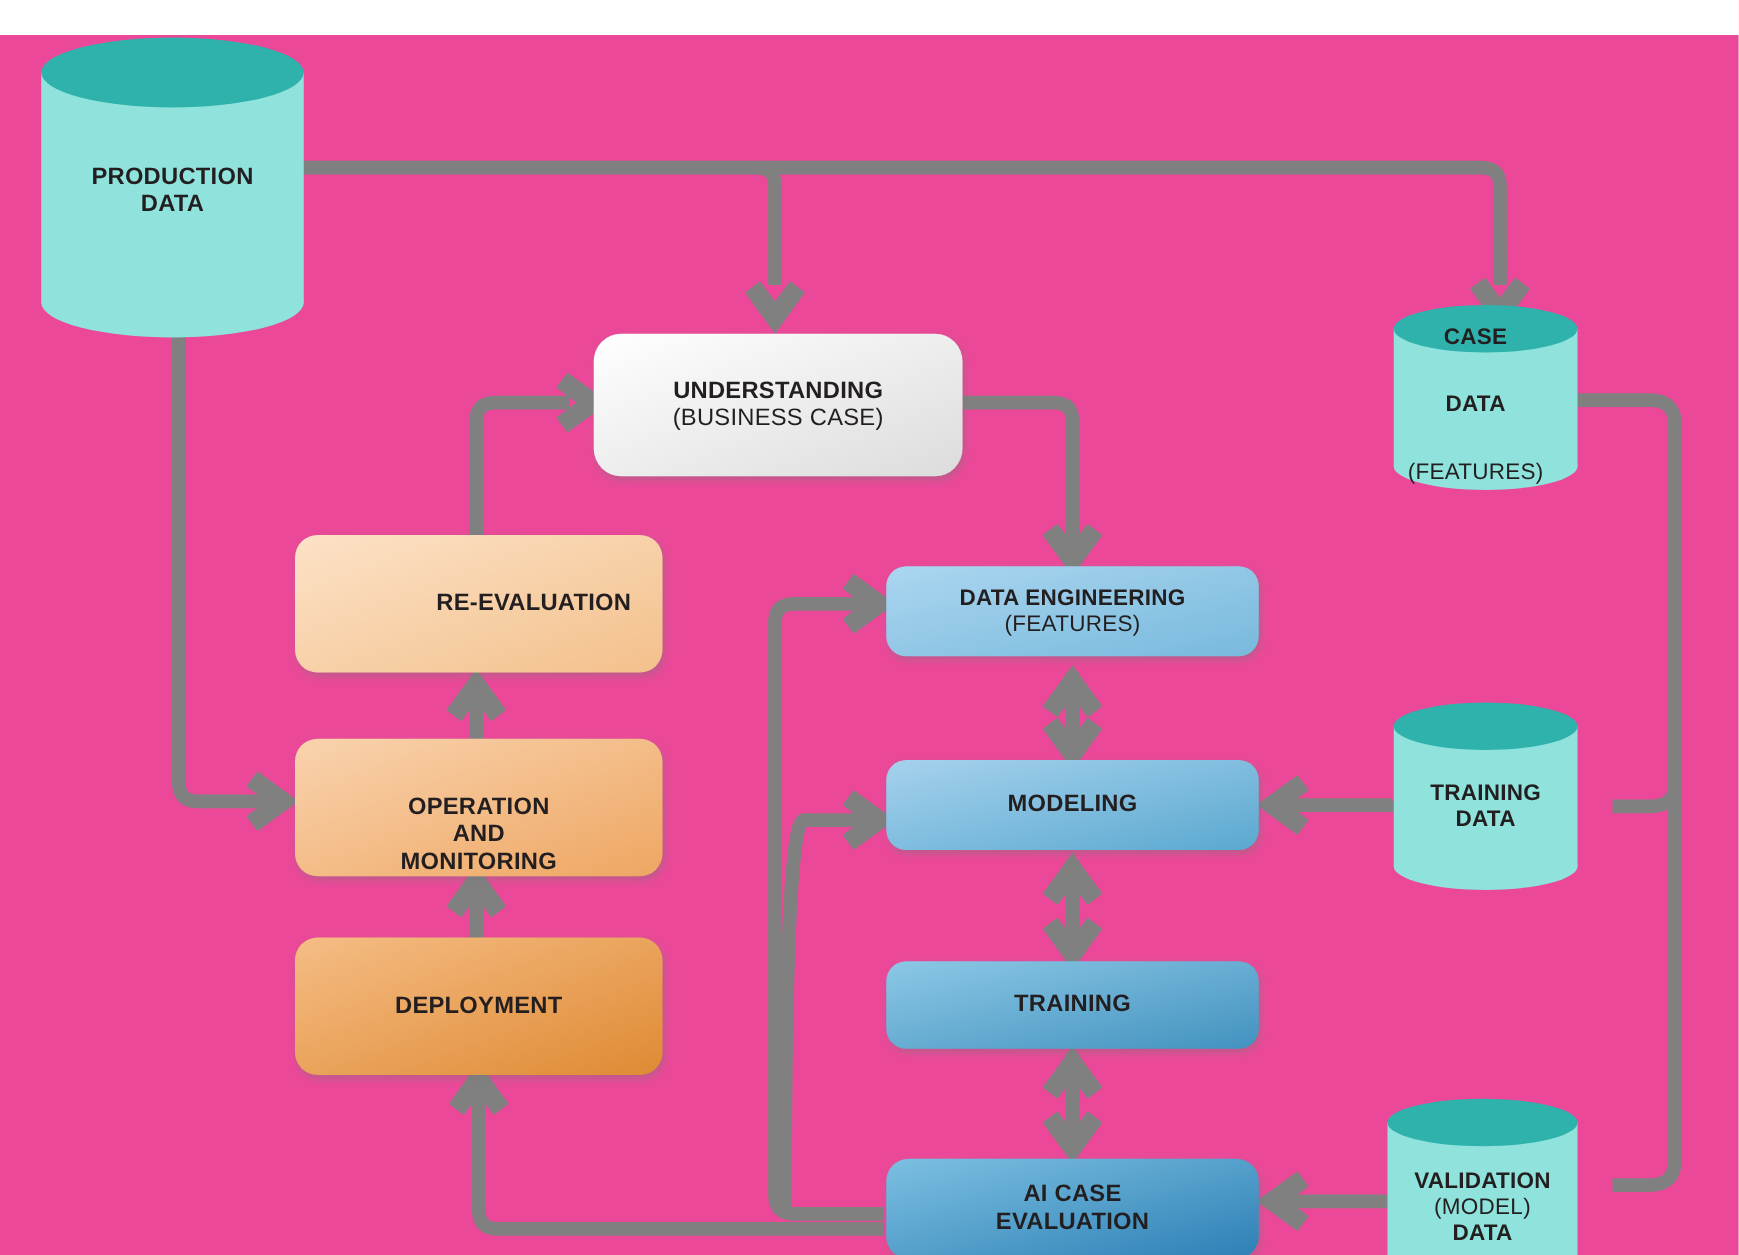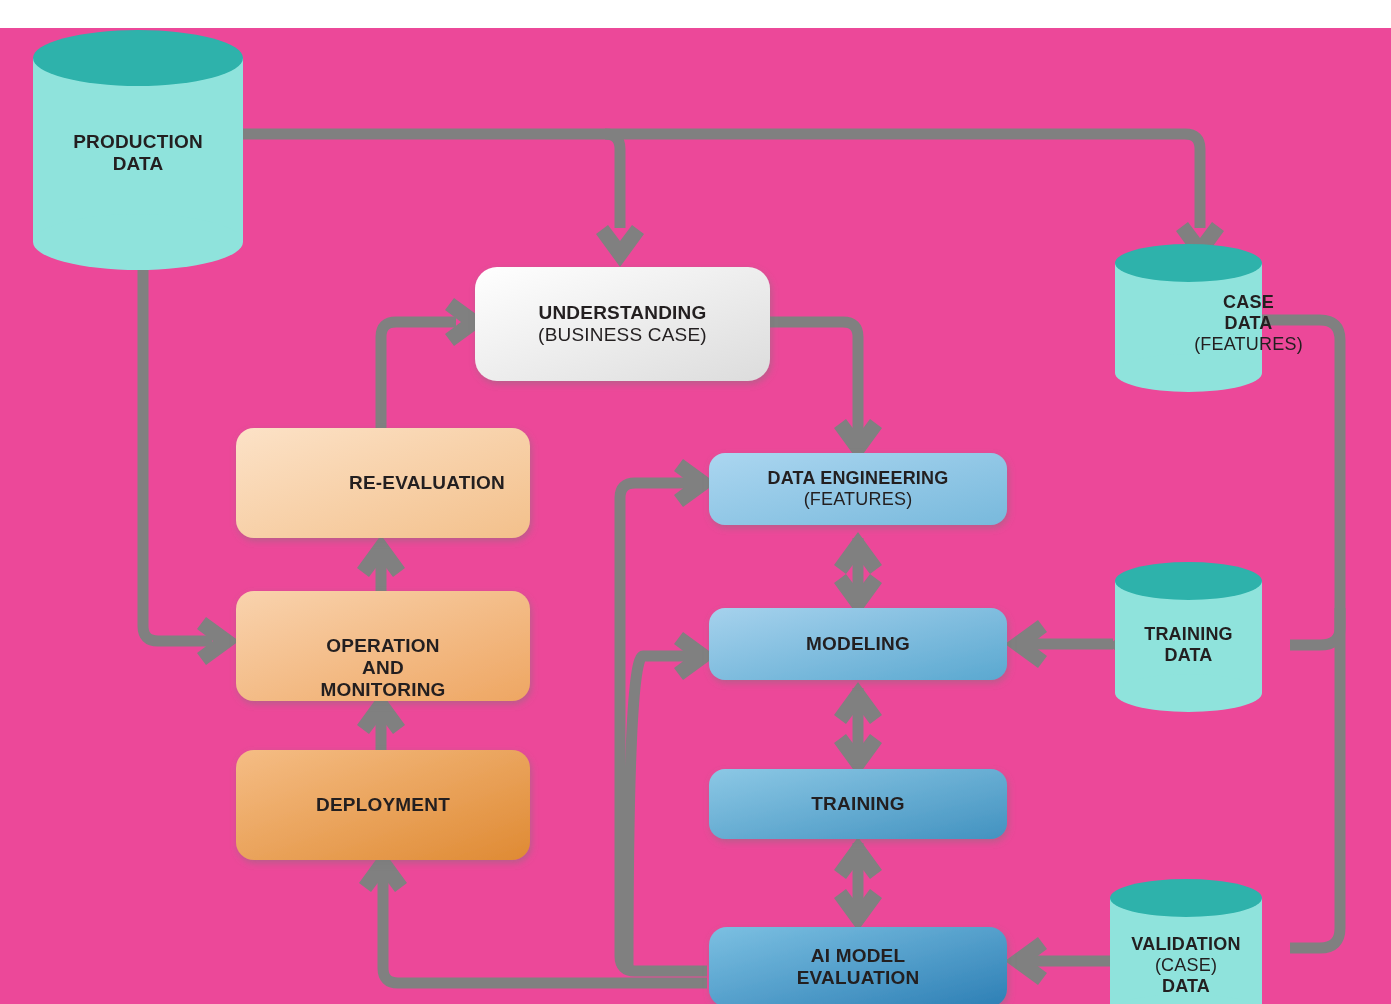--- a/index.html
+++ b/index.html
@@ -214,34 +214,34 @@
     <g>
       <rect x="236" y="722" width="294" height="110" rx="18" ry="18" fill="url(#gradOrange3)" filter="url(#softShadow)"></rect>
     </g>
   </svg>
 
   <div class="node-label" style="left:33px; top:70px; width:210px; height:110px; font-size:19px;">
     <span class="lbl-bold">PRODUCTION</span>
     <span class="lbl-bold">DATA</span>
   </div>
 
-  <div class="node-label" style="left:1172px; top:248px; width:153px; height:95px; font-size:18px;">
+  <div class="node-label" style="left:1104px; top:248px; width:153px; height:95px; font-size:18px;gap:33px;">
     <span class="lbl-bold">CASE</span>
     <span class="lbl-bold">DATA</span>
     <span class="lbl-reg">(FEATURES)</span>
   </div>
 
   <div class="node-label" style="left:1112px; top:572px; width:153px; height:90px; font-size:18px;">
     <span class="lbl-bold">TRAINING</span>
     <span class="lbl-bold">DATA</span>
   </div>
 
   <div class="node-label" style="left:1105px; top:890px; width:162px; height:95px; font-size:18px;">
     <span class="lbl-bold">VALIDATION</span>
-    <span class="lbl-reg">(CASE)</span>
+    <span class="lbl-reg">(MODEL)</span>
     <span class="lbl-bold">DATA</span>
   </div>
 
   <div class="node-label" style="left:475px; top:239px; width:295px; height:114px; font-size:19px;">
     <span class="lbl-bold">UNDERSTANDING</span>
     <span class="lbl-reg">(BUSINESS CASE)</span>
   </div>
 
   <div class="node-label" style="left:709px; top:425px; width:298px; height:72px; font-size:18px;">
     <span class="lbl-bold">DATA ENGINEERING</span>
@@ -250,21 +250,21 @@
 
   <div class="node-label" style="left:709px; top:580px; width:298px; height:72px; font-size:19px;">
     <span class="lbl-bold">MODELING</span>
   </div>
 
   <div class="node-label" style="left:709px; top:741px; width:298px; height:70px; font-size:19px;">
     <span class="lbl-bold">TRAINING</span>
   </div>
 
   <div class="node-label" style="left:709px; top:899px; width:298px; height:80px; font-size:19px;">
-    <span class="lbl-bold">AI MODEL</span>
+    <span class="lbl-bold">AI CASE</span>
     <span class="lbl-bold">EVALUATION</span>
   </div>
 
   <div class="node-label" style="left:236px; top:400px; width:294px; height:110px; font-size:19px;padding-left:44px;">
     <span class="lbl-bold">RE-EVALUATION</span>
   </div>
 
   <div class="node-label" style="left:236px; top:563px; width:294px; height:110px; font-size:19px;justify-content:flex-end;">
     <span class="lbl-bold">OPERATION</span>
     <span class="lbl-bold">AND</span>

